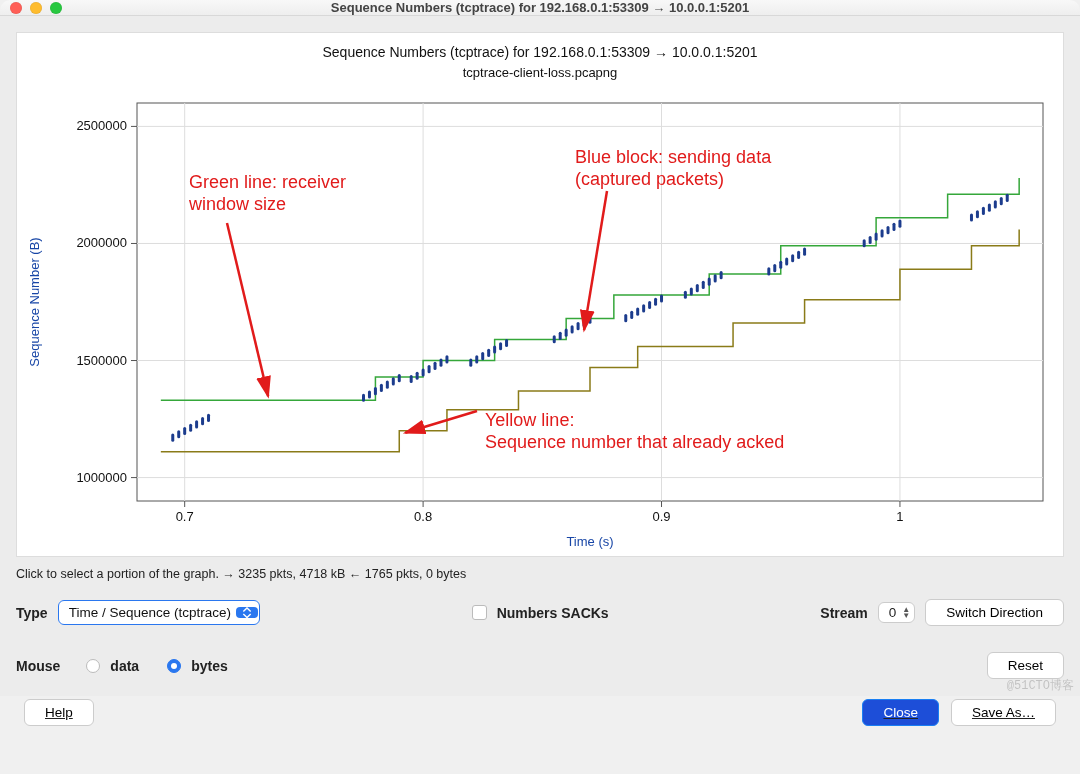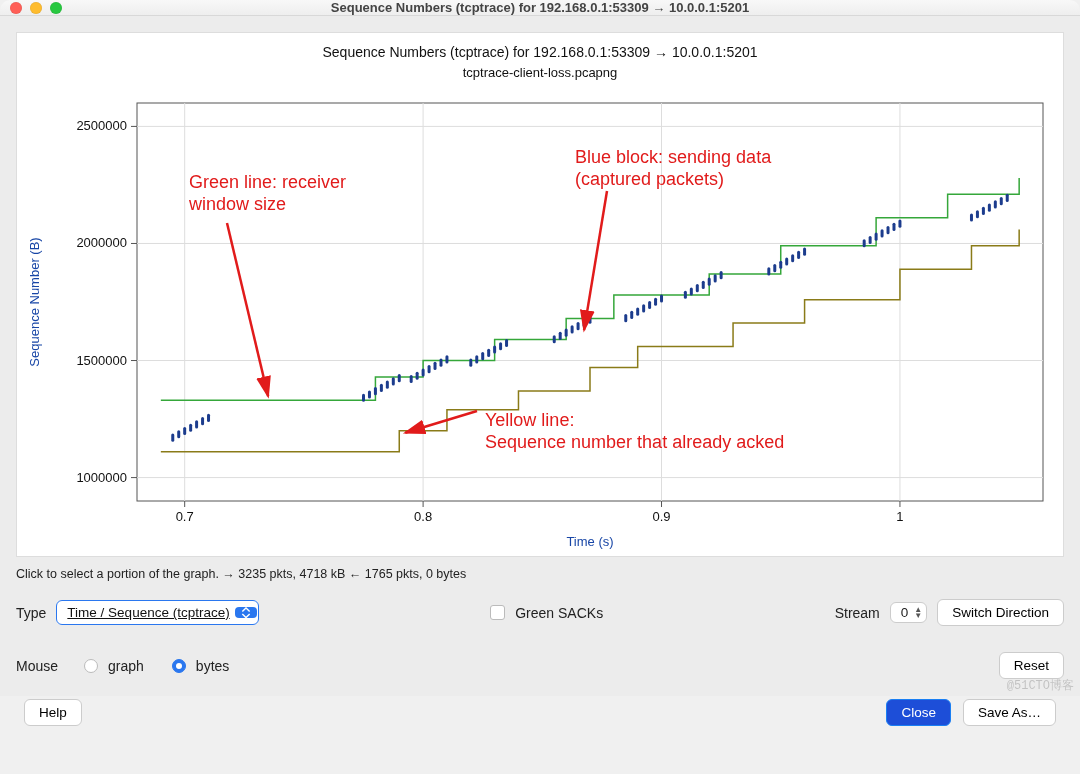--- a/index.html
+++ b/index.html
@@ -37,31 +37,30 @@
     border: 1px solid #ddd;
     height: 525px;
     position: relative;
   }
   .hint {
     margin-top: 10px;
     font-size: 12.5px;
     color: #222;
   }
   .row { display: flex; align-items: center; margin-top: 18px; gap: 10px; }
-  .label { font-size: 14px; }
+  .label { font-size: 14px; font-weight: bold; }
   .select {
     appearance: none;
     border: 1px solid #2a77ef;
     background: #fff;
     border-radius: 6px;
     padding: 4px 28px 4px 10px;
     font-size: 13.5px;
     color: #111;
     position: relative;
-    text-decoration: underline;
   }
   .select-wrap { position: relative; display: inline-block; }
   .select-chev {
     position: absolute; right: 2px; top: 2px; bottom: 2px;
     width: 22px;
     background: #2a77ef;
     border-radius: 4px;
     display: flex; flex-direction: column; justify-content: center; align-items: center;
     color: #fff;
   }
@@ -74,21 +73,21 @@
     border: 1px solid #ccc; border-radius: 6px;
     background: #fff;
     padding: 2px 4px 2px 10px; gap: 6px;
     font-size: 13.5px;
   }
   .spin .arrows { display: flex; flex-direction: column; line-height: 6px; font-size: 8px; color: #555; }
   .btn {
     border: 1px solid #ccc;
     background: #fff;
     border-radius: 6px;
-    padding: 5px 14px;
+    padding: 5px 20px;
     font-size: 13.5px;
     cursor: default;
   }
   .btn-primary {
     background: #1d4ed8;
     border: 1px solid #1a7ff3;
     color: #fff;
   }
   .radio {
     width: 14px; height: 14px; border-radius: 50%;
@@ -96,20 +95,21 @@
     position: relative;
   }
   .radio.checked { border-color: #2a77ef; background: #2a77ef; }
   .radio.checked::after {
     content: ""; position: absolute; inset: 3px; border-radius: 50%; background: #fff;
   }
   .bottom-bar {
     margin-top: 12px;
     display: flex; align-items: center;
     padding: 8px 8px 12px 8px;
+    text-decoration: underline;
   }
   .spacer { flex: 1; }
   .watermark {
     position: absolute; right: 6px; bottom: 2px;
     color: rgba(0,0,0,.18); font-size: 12px; pointer-events:none;font-family:Liberation Mono, monospace;
   }
 </style>
 </head>
 <body>
 
@@ -259,40 +259,40 @@
             </svg>
           <svg viewBox="0 0 10 6">
               <path d="M1 1 L5 5 L9 1" stroke="#fff" stroke-width="1.5" fill="none"></path>
             </svg>
         </span>
       </span>
 
       <div style="flex:1"></div>
 
       <span class="checkbox"></span>
-      <span class="label">Green SACKs</span>
+      <span class="label">Numbers SACKs</span>
 
       <div style="flex:1"></div>
 
       <span class="label">Stream</span>
       <span class="spin">
         <span>0</span>
         <span class="arrows">
           <span>▲</span>
             <span>▼</span>
         </span>
       </span>
       <button class="btn">Switch Direction</button>
     </div>
 
     <div class="row" style="margin-top:26px">
       <span class="label">Mouse</span>
       <span style="width:6px"></span>
       <span class="radio"></span>
-      <span class="label">graph</span>
+      <span class="label">data</span>
       <span style="width:8px"></span>
       <span class="radio checked"></span>
       <span class="label">bytes</span>
       <div class="spacer"></div>
       <button class="btn">Reset</button>
     </div>
 
     <div class="bottom-bar">
       <button class="btn">Help</button>
       <div class="spacer"></div>

